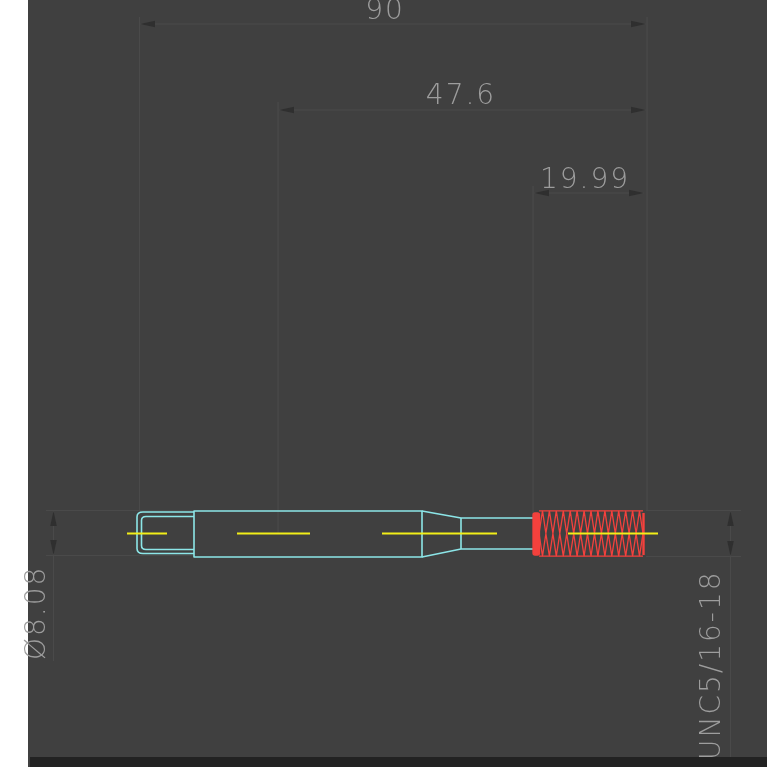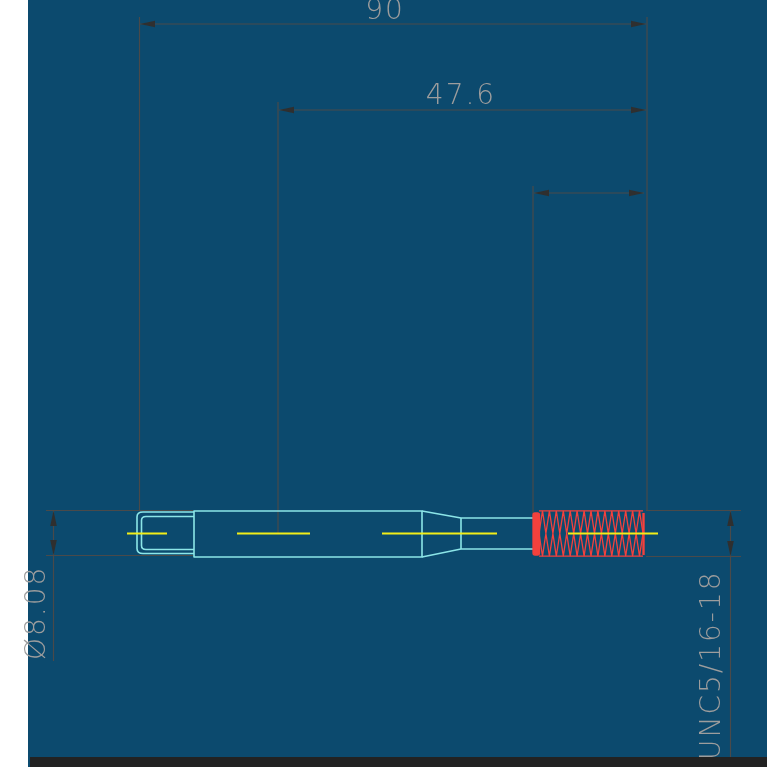--- a/index.html
+++ b/index.html
@@ -1,18 +1,18 @@
 <!DOCTYPE html>
 <html><head>
 <meta charset="utf-8">
 <style>
   html,body{margin:0;padding:0;background:#ffffff;}
   .canvas{
     position:relative;width:767px;height:767px;overflow:hidden;
-    background:#0c4a6e;
+    background:#404040;
     font-family:"DejaVu Sans",sans-serif;
   }
   .left-margin{position:absolute;left:0;top:0;width:28px;height:767px;background:#ffffff;}
   svg{position:absolute;left:0;top:0;}
   .dim-label{
     position:absolute;
     color:#9d9d9d;
     font-size:28px;
     font-weight:300;
     letter-spacing:2px;
@@ -105,19 +105,20 @@
       <line x1="237" y1="533.5" x2="310" y2="533.5"></line>
       <line x1="382" y1="533.5" x2="497" y2="533.5"></line>
       <line x1="568" y1="533.5" x2="658" y2="533.5"></line>
     </g>
   </svg>
 
   <div class="dim-label centered" style="left:385px;top:-4px;">90</div>
 
   <div class="dim-label centered" style="left:461px;top:81px;">47.6</div>
 
+  <div class="dim-label centered" style="left:585px;top:165px;">19.99</div>
 
   <div class="dim-label rot" style="left:22px;top:660px;">Ø8.08</div>
 
   <div class="dim-label rot" style="left:697px;top:760px;">UNC5/16-18</div>
 
   <div class="bottom-bar"></div>
 </div>
 
 </body></html>

